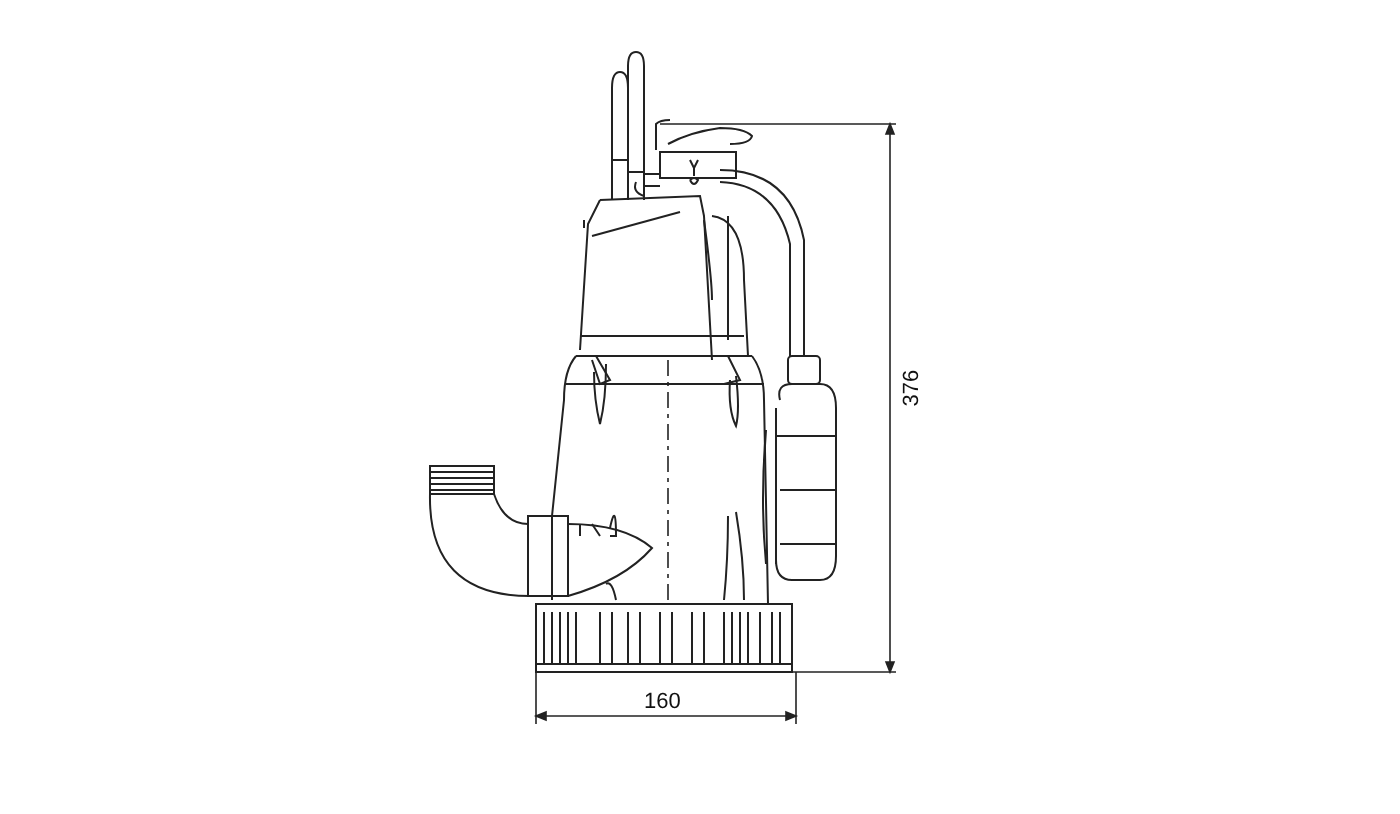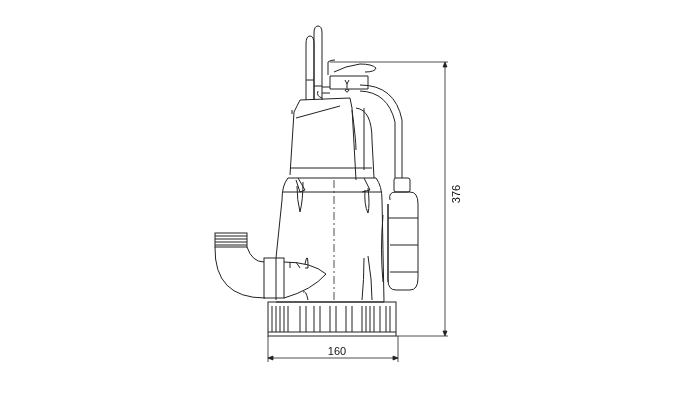--- a/index.html
+++ b/index.html
@@ -1,20 +1,20 @@
 <!DOCTYPE html>
 <html><head>
 <meta charset="utf-8">
 <style>
   html, body { margin: 0; padding: 0; background: #ffffff; }
   body { width: 700px; height: 407px; position: relative; overflow: hidden; font-family: "Liberation Sans", sans-serif; }
   #drawing { position: absolute; left: 0; top: 0; width: 700px; height: 407px; }
   .dim-label { position: absolute; font-size: 11px; color: #111; font-family: "Liberation Sans", sans-serif; }
   #dim-height-label { left: 441px; top: 188px; transform: rotate(-90deg); transform-origin: center; width: 30px; text-align: center; }
-  #dim-width-label { left: 322px; top: 345px; width: 30px; text-align: center; }
+  #dim-width-label { left: 322px; top: 345px; width: 30px; }
 </style>
 </head>
 <body>
 
 <svg id="drawing" viewBox="0 0 700 407" xmlns="http://www.w3.org/2000/svg" fill="none" stroke="#222" stroke-width="1">
 
   <g>
     <path d="M306 100 L306 44 Q306 36 310 36 Q314 36 314 44 L314 100"></path>
     <path d="M314 100 L314 33 Q314 26 318 26 Q322 26 322 33 L322 100"></path>
     <path d="M306 80 L314 80"></path>

